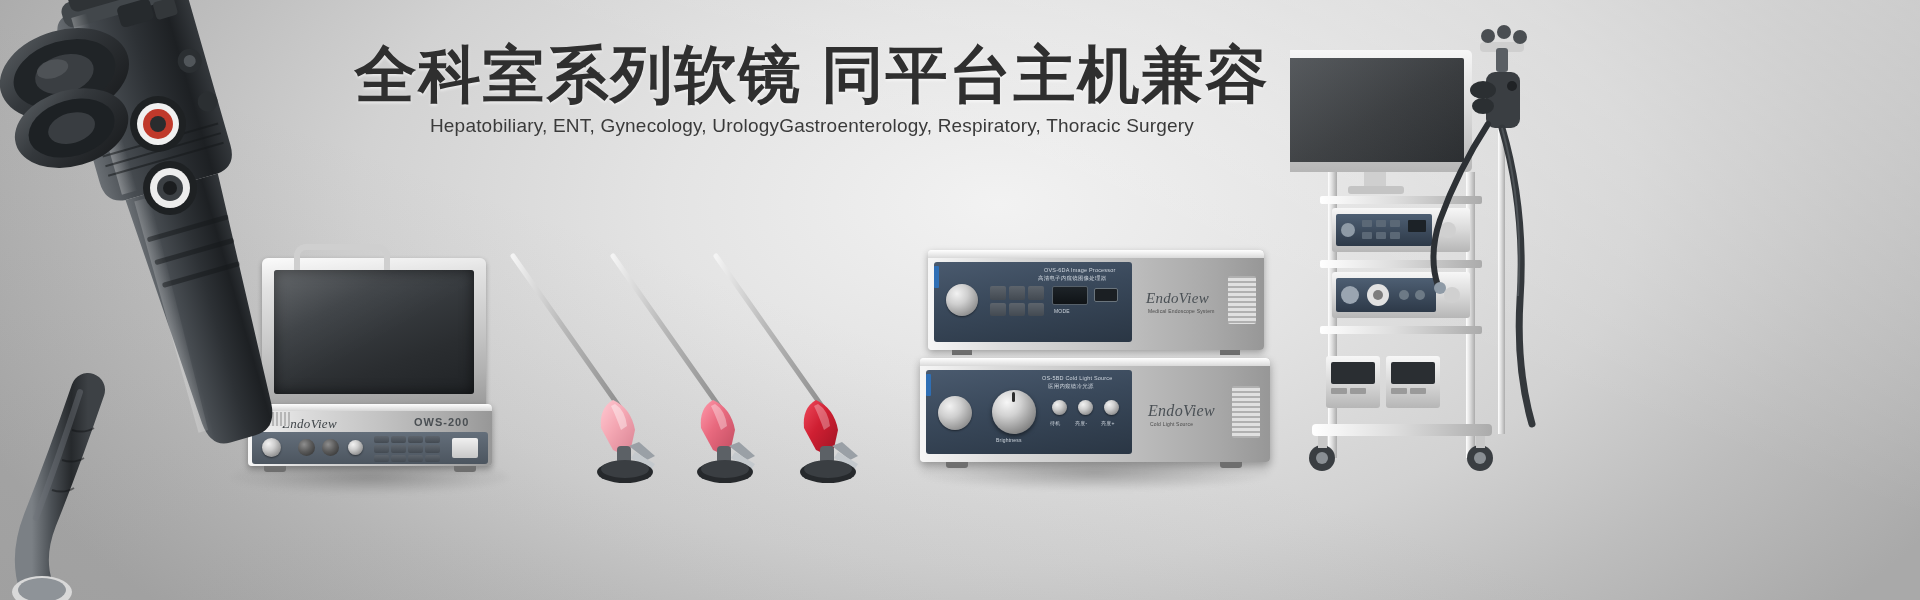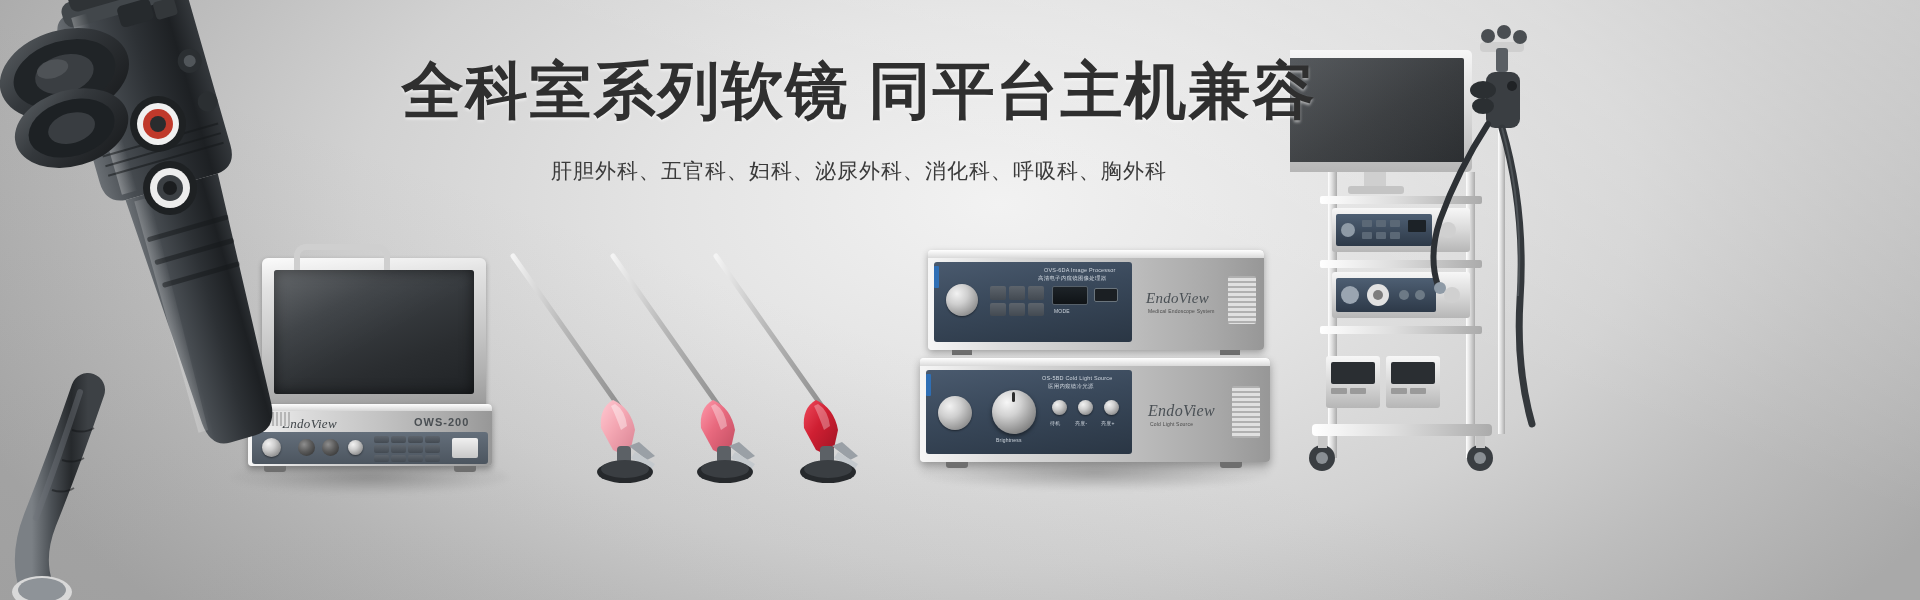--- a/index.html
+++ b/index.html
@@ -23,25 +23,24 @@
     inset: 0;
     pointer-events: none;
     background: linear-gradient(200deg, rgba(255,255,255,0.35) 0%, rgba(255,255,255,0) 40%),
                 linear-gradient(20deg, rgba(120,120,120,0.18) 0%, rgba(255,255,255,0) 45%);
   }
 
   
   .text-block {
     position: absolute;
     left: 0;
-    top: 56px;
+    top: 40px;
     width: 1624px;
     text-align: center;
     z-index: 40;
-    margin-left: 47px;
   }
   .headline {
     font-size: 62px;
     font-weight: 700;
     letter-spacing: 2px;
     color: #2f2f2f;
     line-height: 1.12;
     text-shadow: 0 2px 3px rgba(255,255,255,0.55);
     white-space: pre;
   }
@@ -126,21 +125,21 @@
     filter: blur(2px);
   }
 </style>
 </head>
 <body>
 
 <div id="banner">
 
   <div class="text-block">
     <div class="headline">全科室系列软镜 同平台主机兼容</div>
-    <div class="spec-cn">肝胆外科、五官科、妇科、泌尿外科、消化科、呼吸科、胸外科</div>
+    <div class="spec-en">Hepatobiliary, ENT, Gynecology, UrologyGastroenterology, Respiratory, Thoracic Surgery</div>
   </div>
 
   <div class="dev" style="left:-20px; top:-40px; width:380px; height:660px; z-index:30;">
     <svg width="380" height="660" viewBox="0 0 380 660">
       <defs>
         <linearGradient id="eg-body" x1="0" y1="0" x2="1" y2="0">
           <stop offset="0%" stop-color="#6a6f74"></stop>
           <stop offset="22%" stop-color="#474c51"></stop>
           <stop offset="55%" stop-color="#2d3135"></stop>
           <stop offset="82%" stop-color="#1d2023"></stop>

